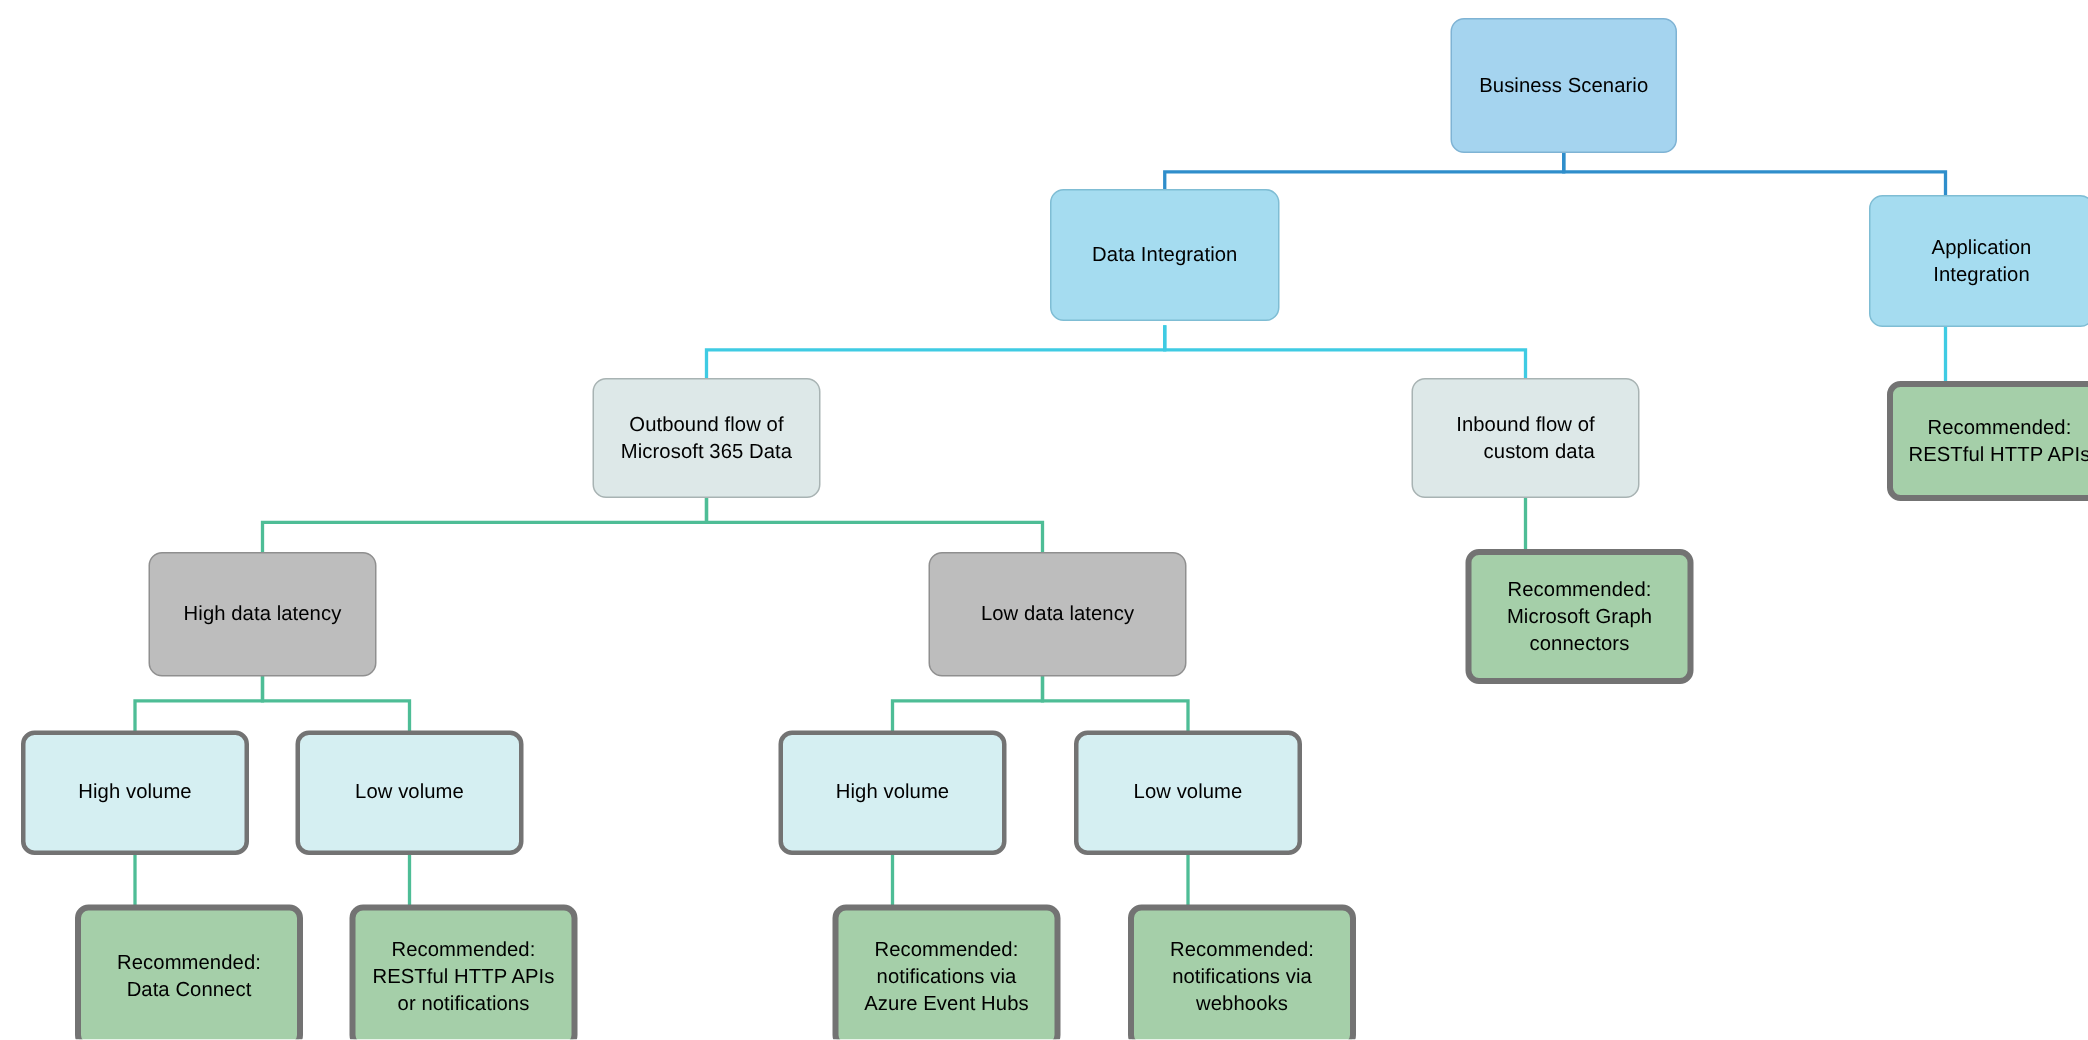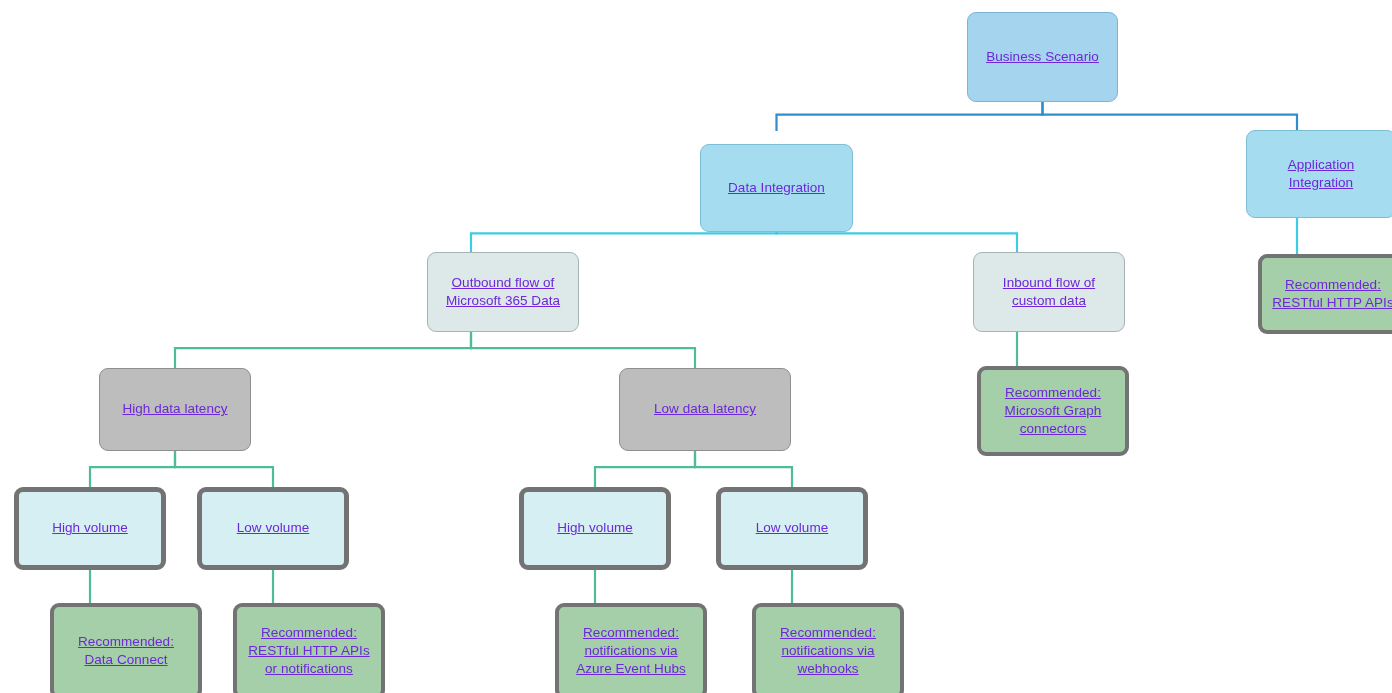--- a/index.html
+++ b/index.html
@@ -28,49 +28,47 @@
     pointer-events: none;
   }
   .node {
     position: absolute;
     box-sizing: border-box;
     display: flex;
     align-items: center;
     justify-content: center;
     text-align: center;
     border-radius: 9px;
-    color: #6d28d9;
+    color: #000000;
     font-size: 13.5px;
     line-height: 1.35;
     letter-spacing: 0.05px;
     padding: 4px 6px;
     white-space: pre-line;
     z-index: 2;
-    text-decoration: underline;
   }
   .node.blue {
     background: #a5d4ef;
     border: 1px solid #7fb3d4;
   }
   .node.blue-mid {
     background: #a5dcf0;
     border: 1px solid #7fbdd4;
   }
   .node.pale {
     background: #dde8e8;
     border: 1px solid #a8b3b3;
-    margin-left: 32px;
   }
   .node.gray {
     background: #bdbdbd;
     border: 1px solid #8f8f8f;
   }
   .node.cyan {
     background: #d5eff2;
-    border: 5px solid #737373;
+    border: 3px solid #737373;
     text-align: right;
   }
   .node.green {
     background: #a5cfa9;
     border: 4px solid #737373;
     margin-left: 36px;
   }
   .node .label {
     display: block;
     white-space: pre-line;
@@ -93,26 +91,26 @@
       <path d="M 175 451 L 175 467.2 L 273 467.2 L 273 487" fill="none" stroke="#4ebd96" stroke-width="2.2" stroke-linecap="square" stroke-linejoin="miter"></path>
       <path d="M 695 451 L 695 467.2 L 595 467.2 L 595 487" fill="none" stroke="#4ebd96" stroke-width="2.2" stroke-linecap="square" stroke-linejoin="miter"></path>
       <path d="M 695 451 L 695 467.2 L 792 467.2 L 792 487" fill="none" stroke="#4ebd96" stroke-width="2.2" stroke-linecap="square" stroke-linejoin="miter"></path>
       <path d="M 90 570 L 90 603" fill="none" stroke="#4ebd96" stroke-width="2.2" stroke-linecap="square" stroke-linejoin="miter"></path>
       <path d="M 273 570 L 273 603" fill="none" stroke="#4ebd96" stroke-width="2.2" stroke-linecap="square" stroke-linejoin="miter"></path>
       <path d="M 595 570 L 595 603" fill="none" stroke="#4ebd96" stroke-width="2.2" stroke-linecap="square" stroke-linejoin="miter"></path>
       <path d="M 792 570 L 792 603" fill="none" stroke="#4ebd96" stroke-width="2.2" stroke-linecap="square" stroke-linejoin="miter"></path>
     </svg>
   <div id="node-layer">
       <div class="node blue" style="left: 967px; top: 12px; width: 151px; height: 90px;"><span class="label">Business Scenario</span></div>
-      <div class="node blue-mid" style="left: 700px; top: 144px; width: 153px; height: 88px;"><span class="label">Data Integration</span></div>
+      <div class="node blue-mid" style="left: 700px; top: 126px; width: 153px; height: 88px;"><span class="label">Data Integration</span></div>
       <div class="node blue-mid" style="left: 1246px; top: 130px; width: 150px; height: 88px;"><span class="label">Application
 Integration</span></div>
       <div class="node pale" style="left: 395px; top: 252px; width: 152px; height: 80px;"><span class="label">Outbound flow of
 Microsoft 365 Data</span></div>
-      <div class="node pale" style="left: 941px; top: 252px; width: 152px; height: 80px;"><span class="label">Inbound flow of
+      <div class="node pale" style="left: 941px; top: 252px; width: 152px; height: 80px; text-align: right;"><span class="label">Inbound flow of
 custom data</span></div>
       <div class="node green" style="left: 1222px; top: 254px; width: 150px; height: 80px;"><span class="label">Recommended:
 RESTful HTTP APIs</span></div>
       <div class="node green" style="left: 941px; top: 366px; width: 152px; height: 90px;"><span class="label">Recommended:
 Microsoft Graph
 connectors</span></div>
       <div class="node gray" style="left: 99px; top: 368px; width: 152px; height: 83px; text-align: right;"><span class="label">High data latency</span></div>
       <div class="node gray" style="left: 619px; top: 368px; width: 172px; height: 83px;"><span class="label">Low data latency</span></div>
       <div class="node cyan" style="left: 14px; top: 487px; width: 152px; height: 83px;"><span class="label">High volume</span></div>
       <div class="node cyan" style="left: 197px; top: 487px; width: 152px; height: 83px;"><span class="label">Low volume</span></div>

